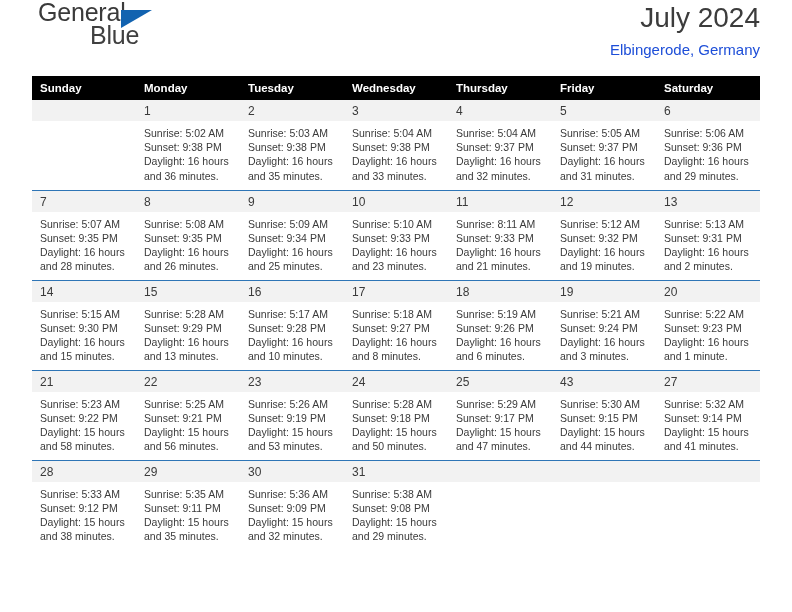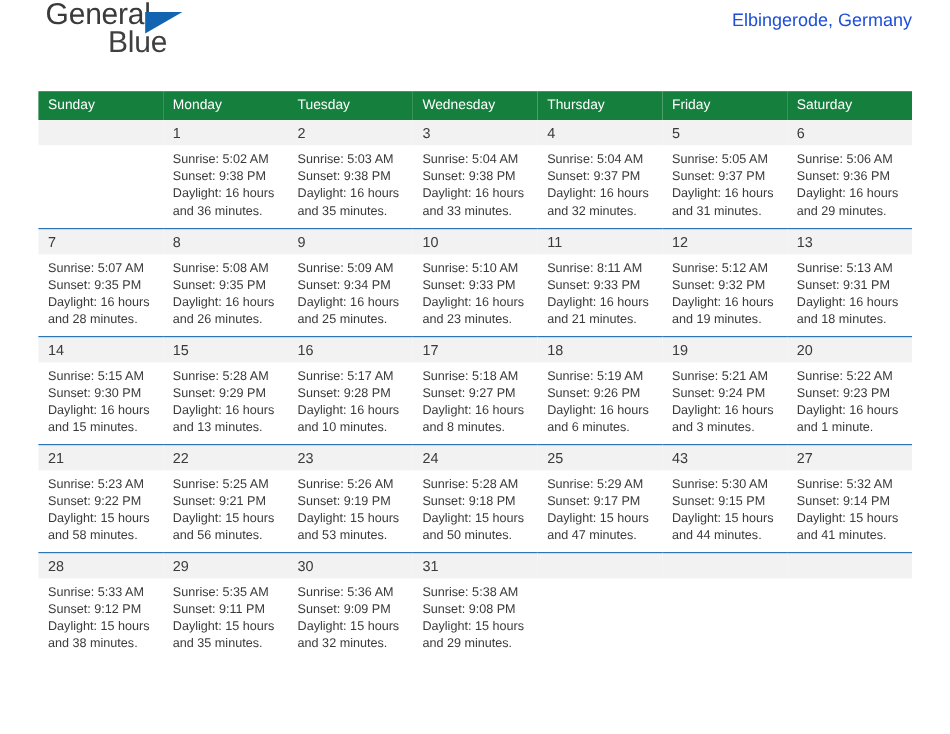--- a/index.html
+++ b/index.html
@@ -83,24 +83,24 @@
   }
 
   
   .calendar {
     width: 728px;
     border-collapse: collapse;
     table-layout: fixed;
     margin-top: 4px;
   }
   .calendar th {
-    background: #15803d;
+    background: #000000;
     color: #ffffff;
     font-size: 11.5px;
-    font-weight: normal;
+    font-weight: bold;
     text-align: left;
     padding: 6px 0 6px 8px;
     height: 20px;
     box-sizing: border-box;
   }
   .calendar td {
     vertical-align: top;
     padding: 0;
     border-top: 1px solid #2e75b6;
     height: 90px;
@@ -138,20 +138,21 @@
 
   <div class="header">
 
     <div class="logo">
       <span class="logo-general">General</span>
       <span class="logo-triangle"></span>
       <span class="logo-blue">Blue</span>
     </div>
 
     <div class="title-block">
+      <div class="title-month">July 2024</div>
       <div class="title-location">Elbingerode, Germany</div>
     </div>
 
   </div>
 
   <table class="calendar">
     <thead>
       <tr>
         <th>Sunday</th>
         <th>Monday</th>
@@ -282,21 +283,21 @@
               <div>Daylight: 16 hours</div>
               <div>and 19 minutes.</div>
             </div>
           </td>
           <td>
             <div class="daynum">13</div>
             <div class="details">
               <div>Sunrise: 5:13 AM</div>
               <div>Sunset: 9:31 PM</div>
               <div>Daylight: 16 hours</div>
-              <div>and 18 minutes.</div>
+              <div>and 2 minutes.</div>
             </div>
           </td>
         </tr>
         <tr>
           <td>
             <div class="daynum">14</div>
             <div class="details">
               <div>Sunrise: 5:15 AM</div>
               <div>Sunset: 9:30 PM</div>
               <div>Daylight: 16 hours</div>

